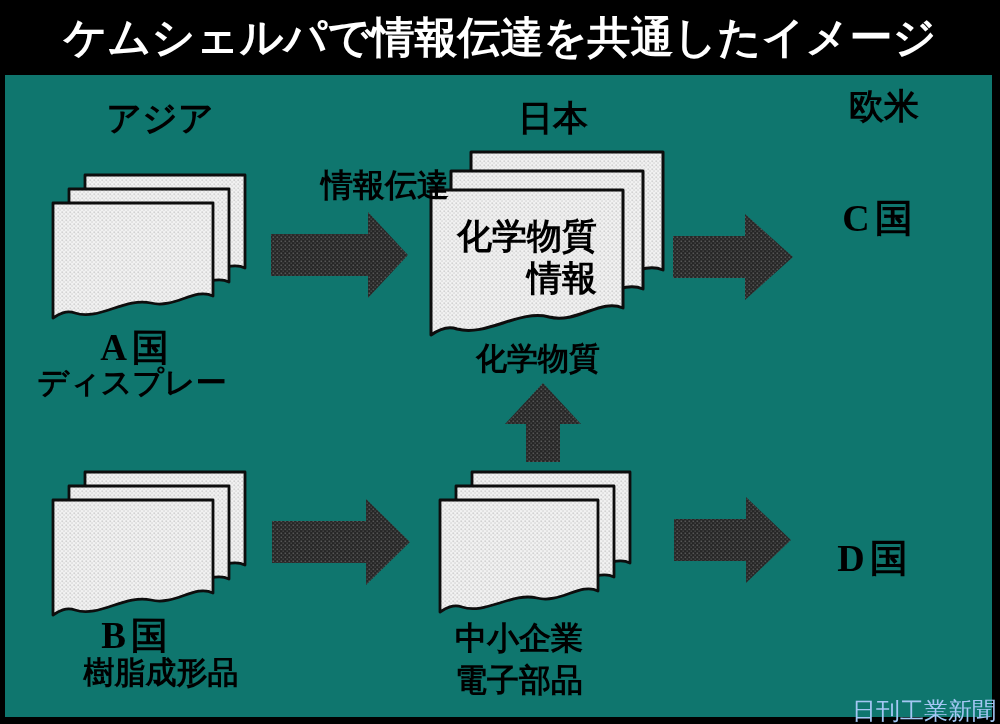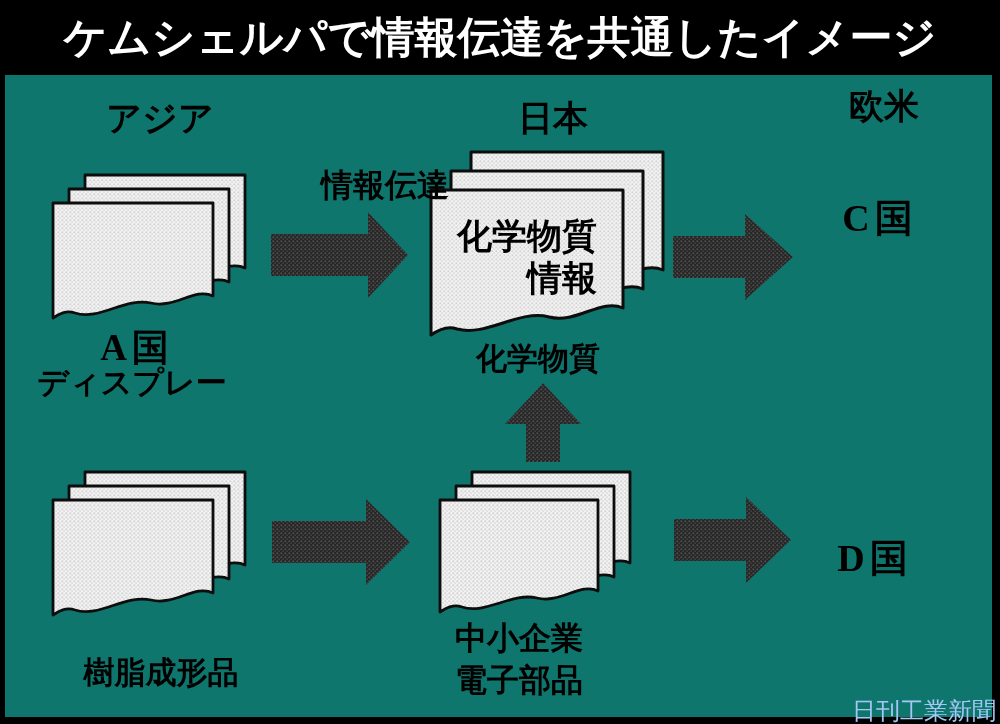--- a/index.html
+++ b/index.html
@@ -97,20 +97,21 @@
 
   <div class="lbl docText" style="left:527px;top:216px;">
     <span>化学物質</span><br>
     <span>情報</span>
   </div>
   <div class="lbl desc" style="left:538px;top:342px;">化学物質</div>
 
   <div class="lbl country" style="left:137px;top:328px;">A国</div>
   <div class="lbl desc" style="left:132px;top:366px;">ディスプレー</div>
 
+  <div class="lbl country" style="left:137px;top:616px;">B国</div>
   <div class="lbl desc" style="left:137px;top:656px;margin-left:24px;">樹脂成形品</div>
 
   <div class="lbl twoLine" style="left:519px;top:618px;">
     <span>中小企業</span><br>
     <span>電子部品</span>
   </div>
 
   <div class="lbl country" style="left:880px;top:198px;font-size:38px;">C国</div>
 
   <div class="lbl country" style="left:875px;top:498px;font-size:38px;margin-top:40px;">D国</div>

